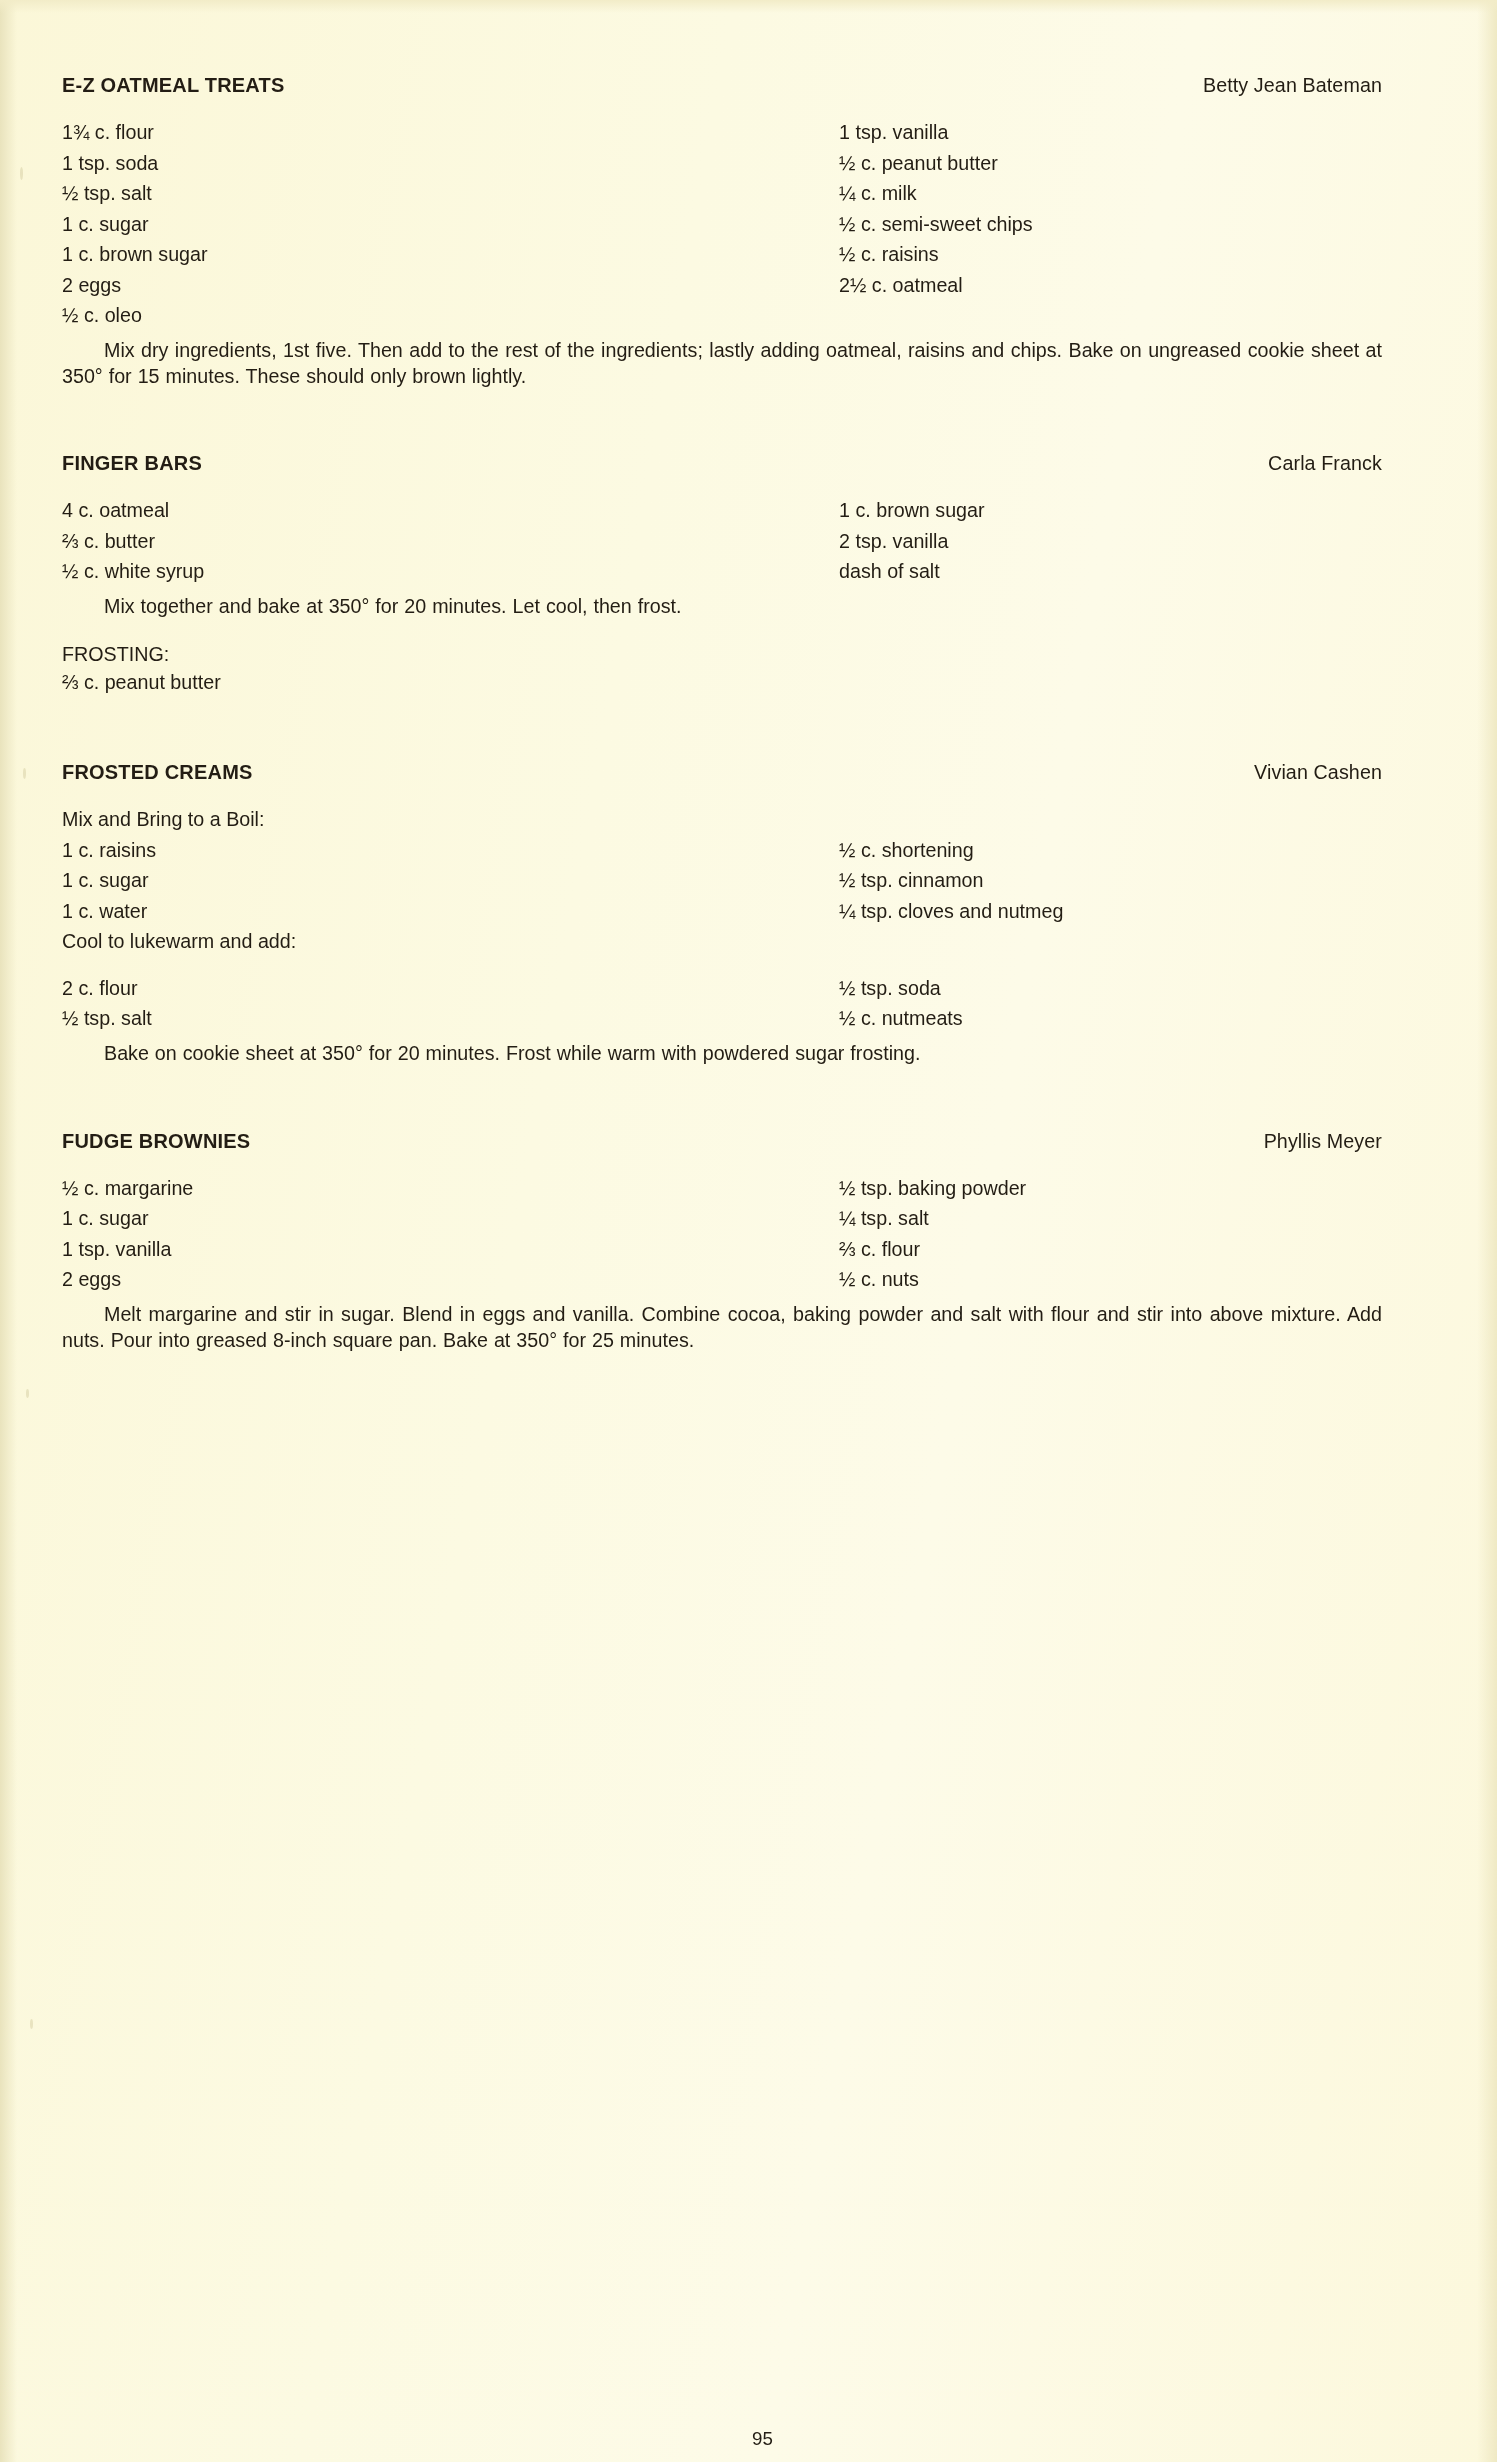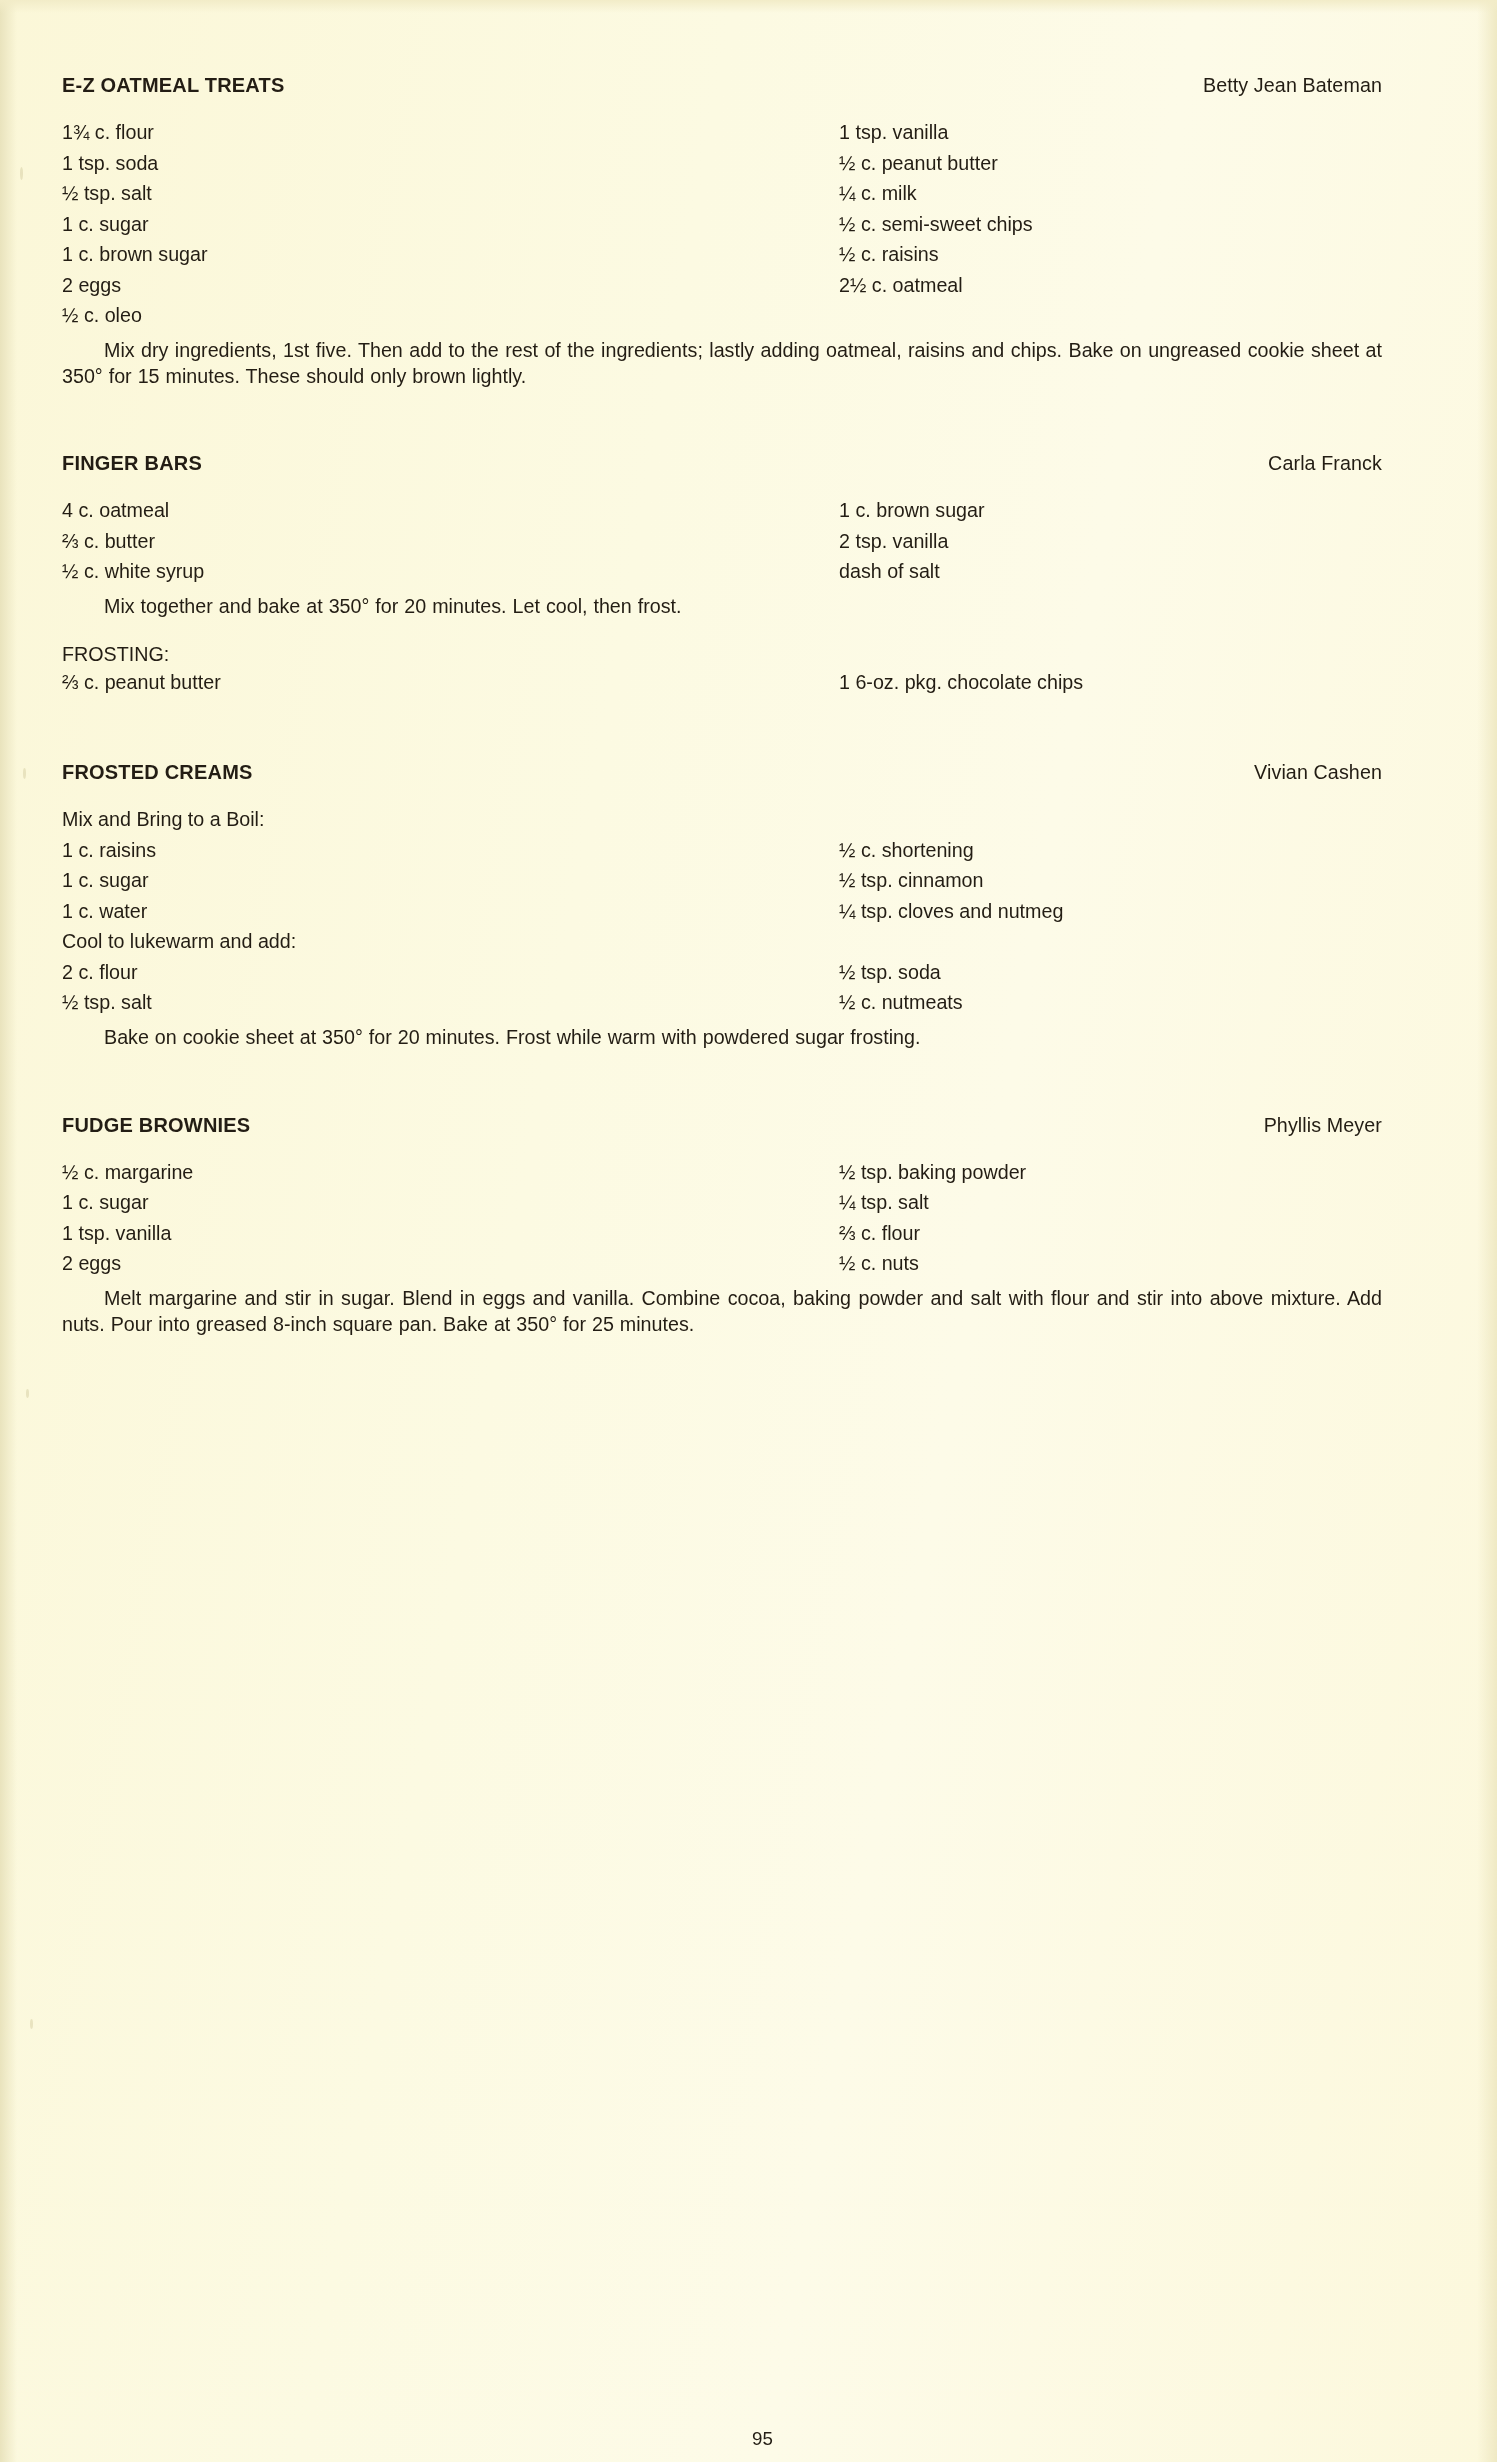--- a/index.html
+++ b/index.html
@@ -185,23 +185,20 @@
           <div class="ing-line">2 tsp. vanilla</div>
           <div class="ing-line">dash of salt</div>
         </div>
       </div>
       <div class="body-par nojust" style="text-align:justify;">Mix together and bake at 350° for 20 minutes. Let cool, then frost.</div>
       <div class="frosting-label">FROSTING:</div>
       <div class="ing-grid" style="margin-top:2px;">
         <div class="ing-col-left">
           <div class="ing-line">⅔ c. peanut butter</div>
         </div>
-        <div class="ing-col-right">
-          <div class="ing-line">1 6-oz. pkg. chocolate chips</div>
-        </div>
       </div>
     </div>
 
     <div class="gap-xl"></div>
 
     <div class="recipe">
       <div class="recipe-head">
         <div class="recipe-title">FROSTED CREAMS</div>
         <div class="recipe-author">Vivian Cashen</div>
       </div>
@@ -213,21 +210,21 @@
             <div class="ing-line">1 c. sugar</div>
             <div class="ing-line">1 c. water</div>
           </div>
           <div class="ing-col-right">
             <div class="ing-line">½ c. shortening</div>
             <div class="ing-line">½ tsp. cinnamon</div>
             <div class="ing-line">¼ tsp. cloves and nutmeg</div>
           </div>
         </div>
         <div class="subhead">Cool to lukewarm and add:</div>
-        <div class="ing-grid" style="margin-top:0;">
+        <div class="ing-grid" style="margin-top:16px;">
           <div class="ing-col-left">
             <div class="ing-line">2 c. flour</div>
             <div class="ing-line">½ tsp. salt</div>
           </div>
           <div class="ing-col-right">
             <div class="ing-line">½ tsp. soda</div>
             <div class="ing-line">½ c. nutmeats</div>
           </div>
         </div>
       </div>

